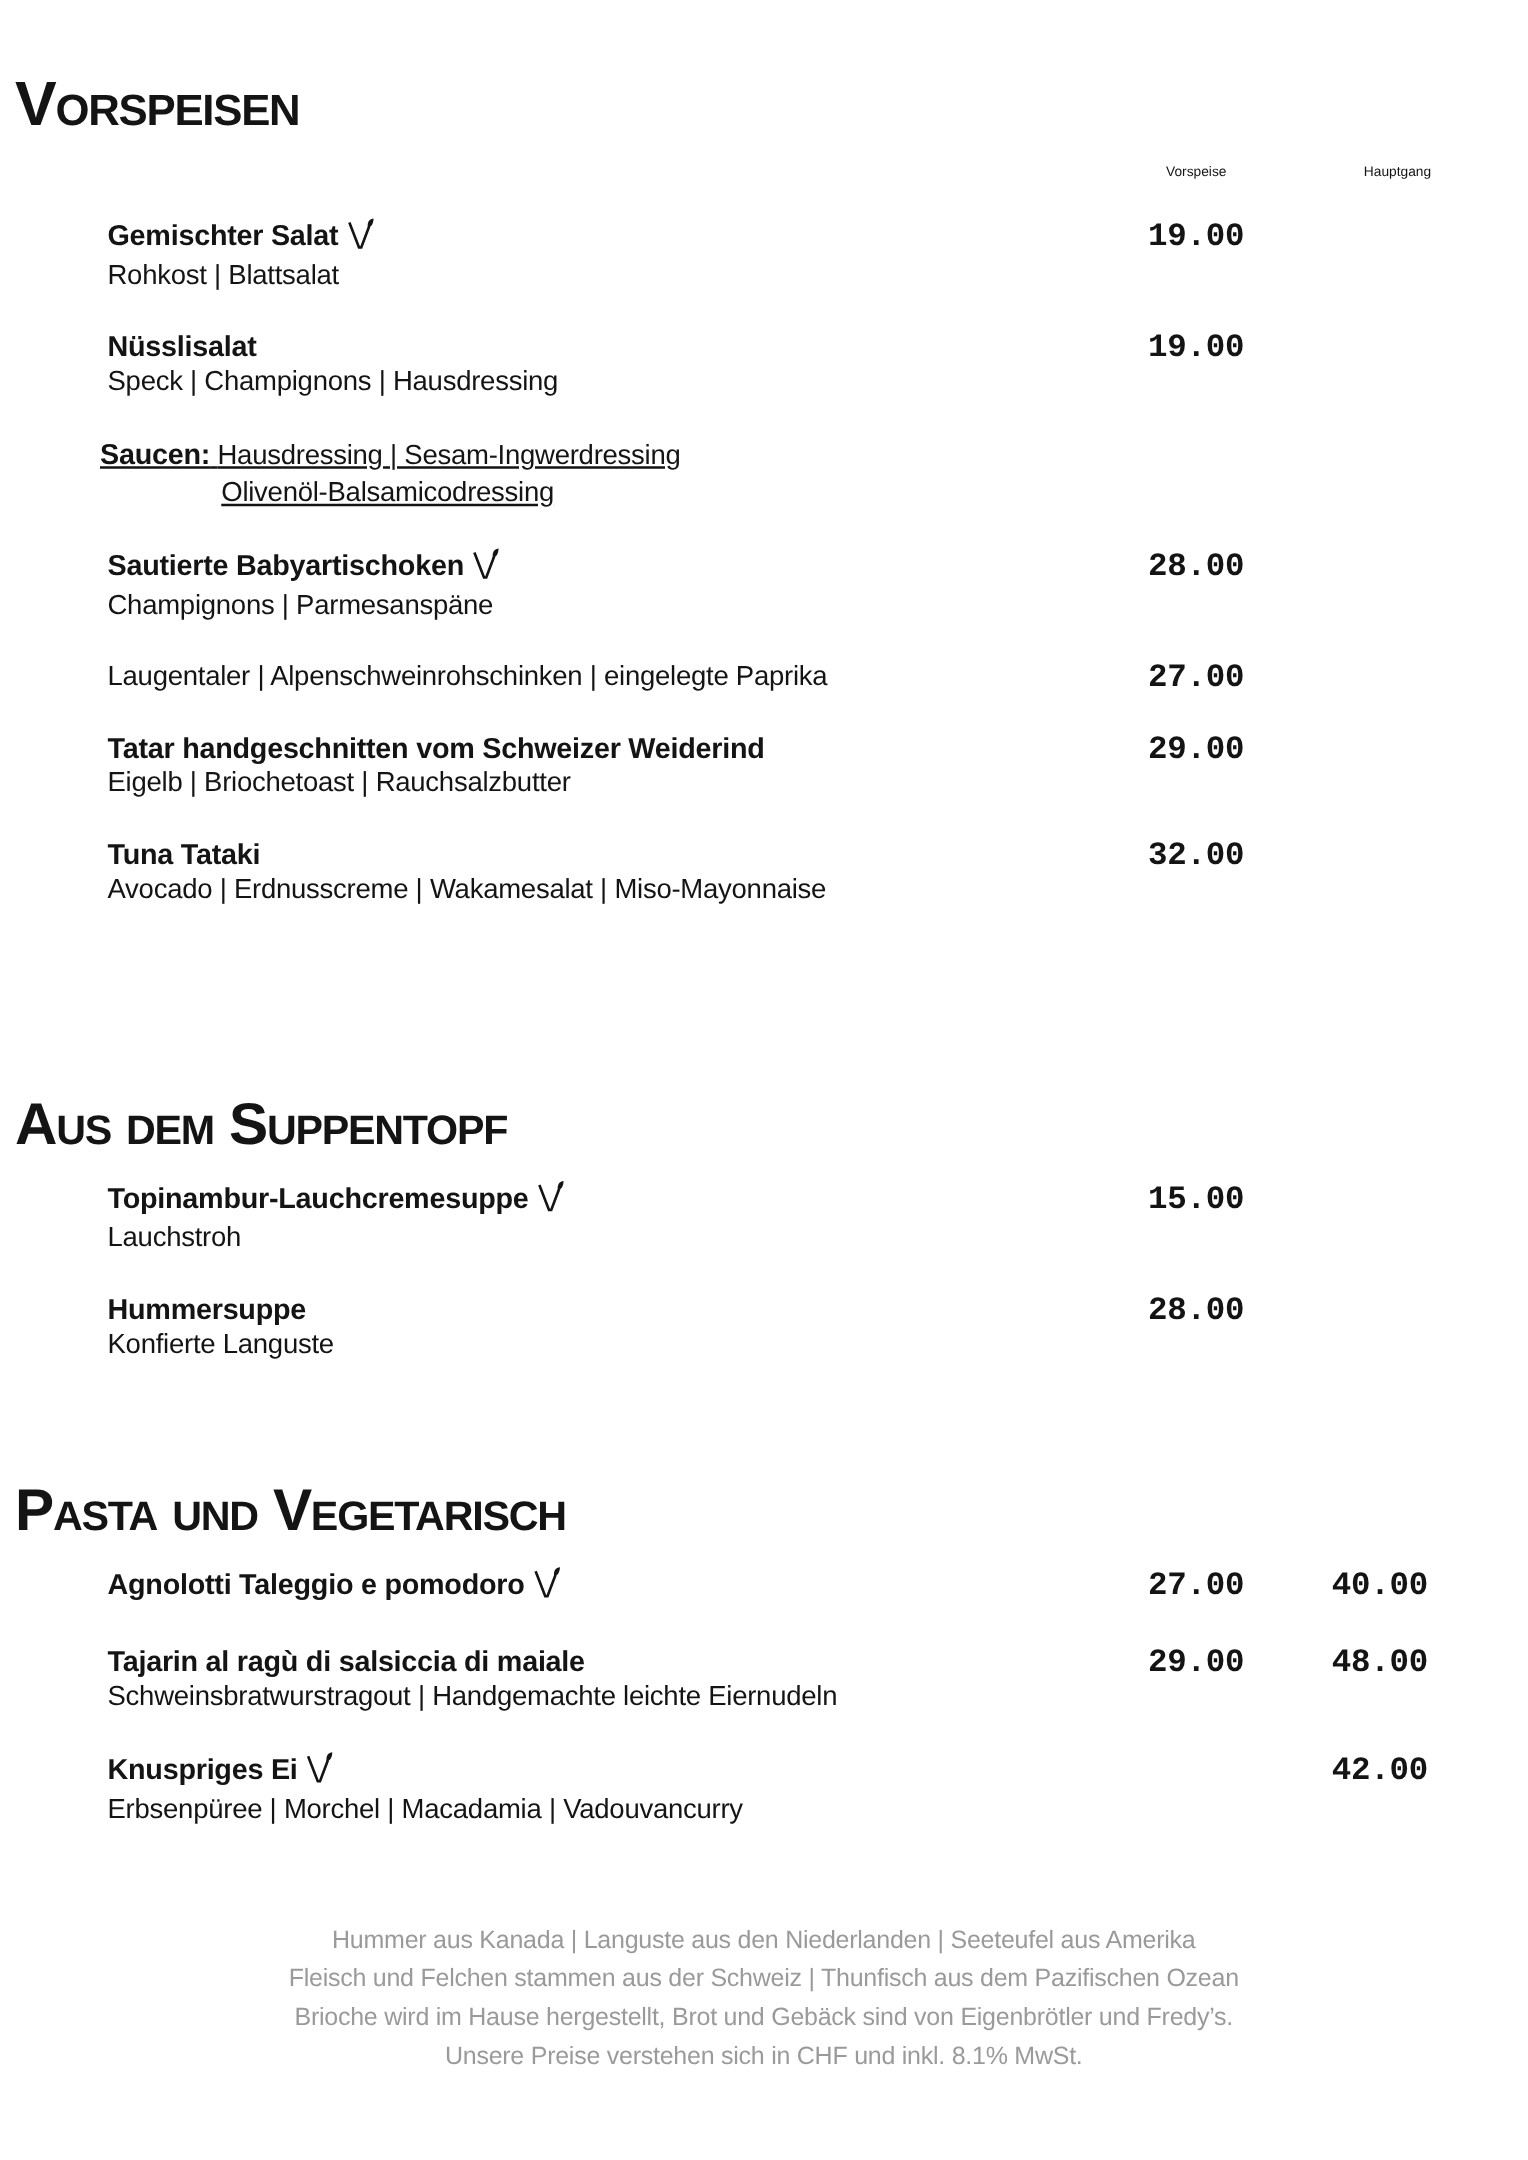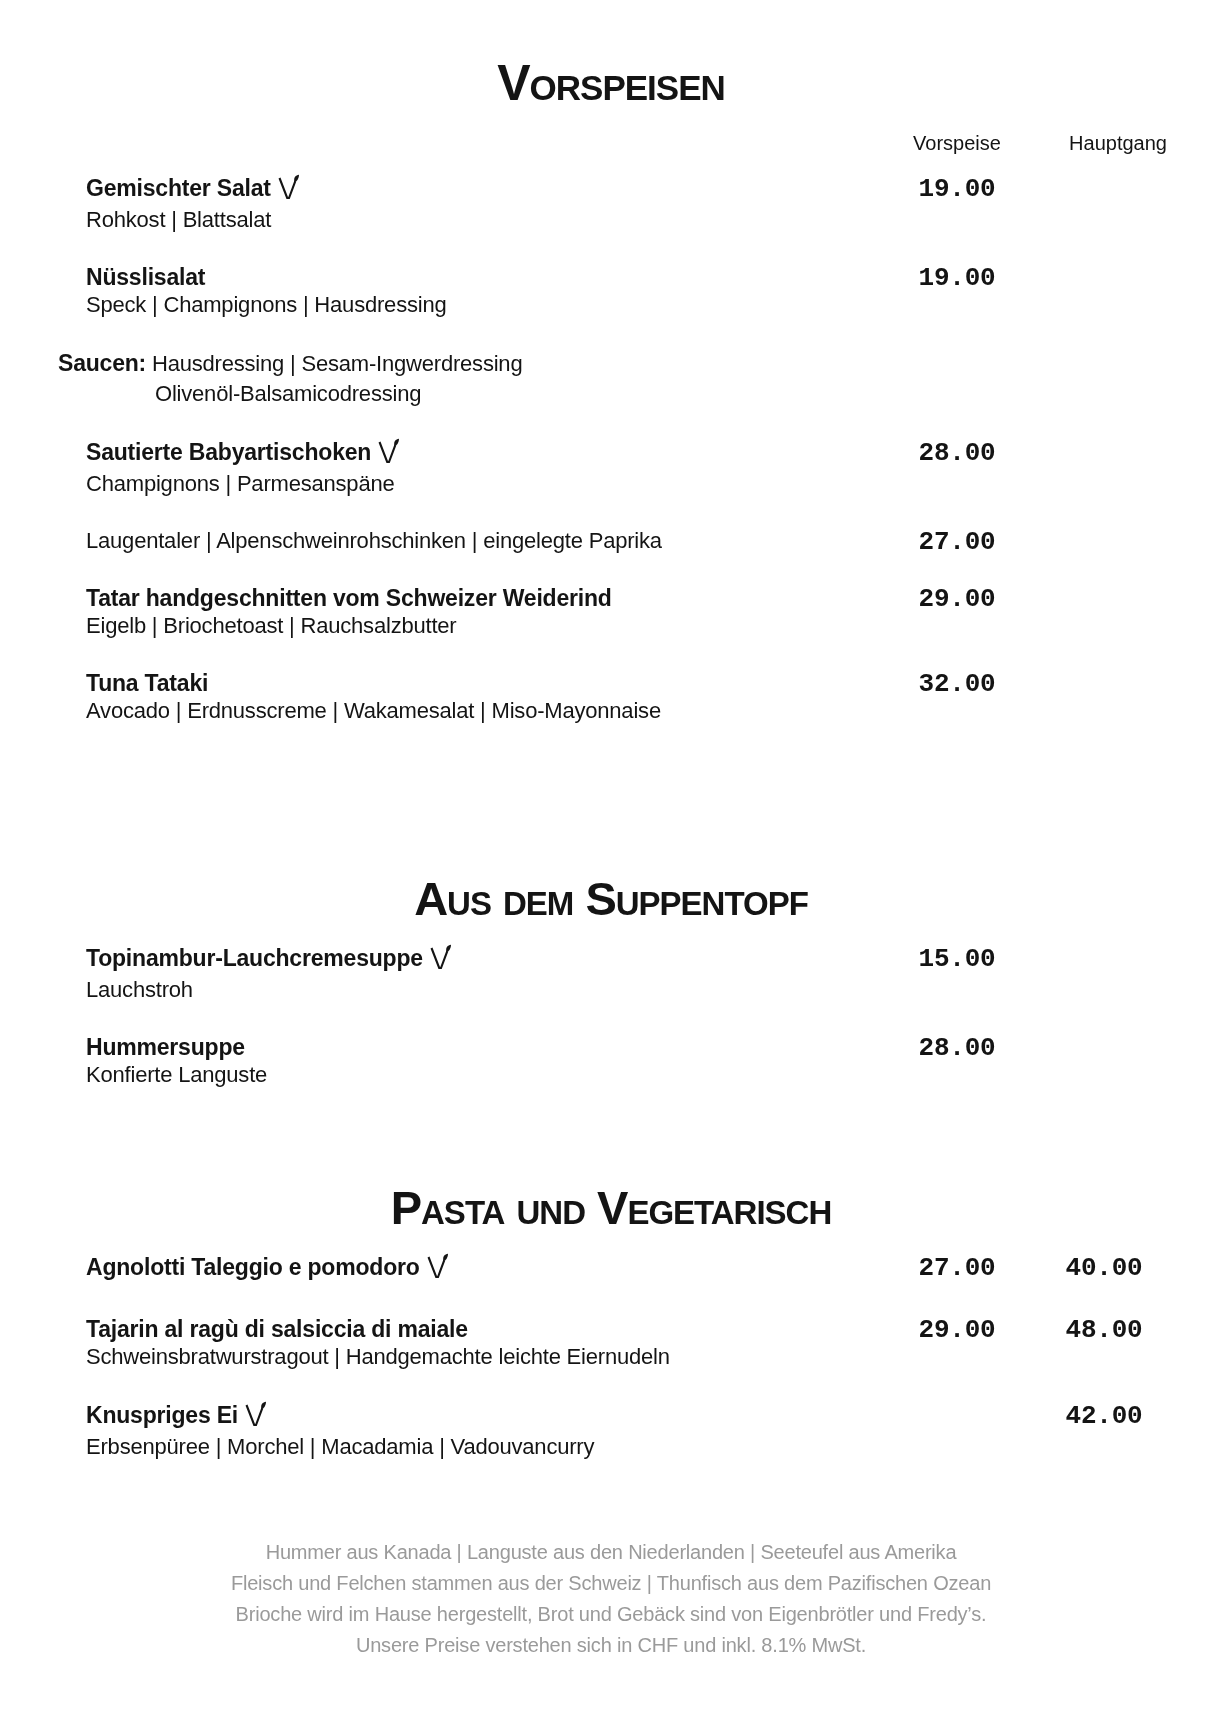--- a/index.html
+++ b/index.html
@@ -8,53 +8,52 @@
     width: 1222px;
     height: 1728px;
     margin: 0 auto;
     background: #ffffff;
     color: #141414;
     font-family: "Liberation Sans", sans-serif;
     letter-spacing: -0.2px;
     overflow: hidden;
   }
   .section-heading {
-    text-align: center;
     font-variant: small-caps;
     font-weight: bold;
     font-size: 47px;
     line-height: 48px;
     letter-spacing: -1px;
-    margin: 0;
+    margin: 12px;
   }
   .section-0 .section-heading { font-size: 50px; line-height: 50px; margin-top: 58px; }
   .section-1 .section-heading { margin-top: 150px; }
   .section-2 .section-heading { margin-top: 95px; }
 
-  .columns-header { position: relative; height: 18px; margin-top: 24px; font-size: 20px; letter-spacing: 0; }
+  .columns-header { position: relative; height: 18px; margin-top: 24px; font-size: 11px; letter-spacing: 0; }
   .col-label { position: absolute; top: 0; text-align: center; }
   .col-label.c1 { left: 902px; width: 110px; }
   .col-label.c2 { left: 1056px; width: 124px; }
 
   .items { }
   .items > * { margin-top: 29px; }
   .items > :first-child { margin-top: 24px; }
   .section-1 .items > :first-child,
   .section-2 .items > :first-child { margin-top: 21px; }
   .section-2 .items > * { margin-top: 30px; }
 
   .dish { position: relative; padding-left: 86px; }
   .dish-title-line { font-weight: bold; font-size: 23px; line-height: 28px; white-space: nowrap; }
   .dish-description { font-size: 22px; line-height: 28px; white-space: nowrap; }
   .veg-icon { display: inline-block; vertical-align: -4px; margin-left: 6px; }
   .price { position: absolute; top: 1px; font-weight: bold; font-size: 26px; line-height: 28px; text-align: center; font-family: Liberation Mono, monospace; }
   .price.p1 { left: 902px; width: 110px; }
   .price.p2 { left: 1049px; width: 110px; }
 
-  .note { padding-left: 58px; font-size: 22px; line-height: 30px; }
+  .note { padding-left: 80px; font-size: 22px; line-height: 30px; text-decoration: underline; }
   .note-label { font-weight: bold; font-size: 23px; }
   .note-line-2 { padding-left: 97px; }
 
   .footer { margin-top: 76px; text-align: center; color: #9a9a9a; font-size: 20px; line-height: 31px; letter-spacing: -0.2px; }
 </style>
 </head>
 <body>
 
 <div class="page">
   <div>

